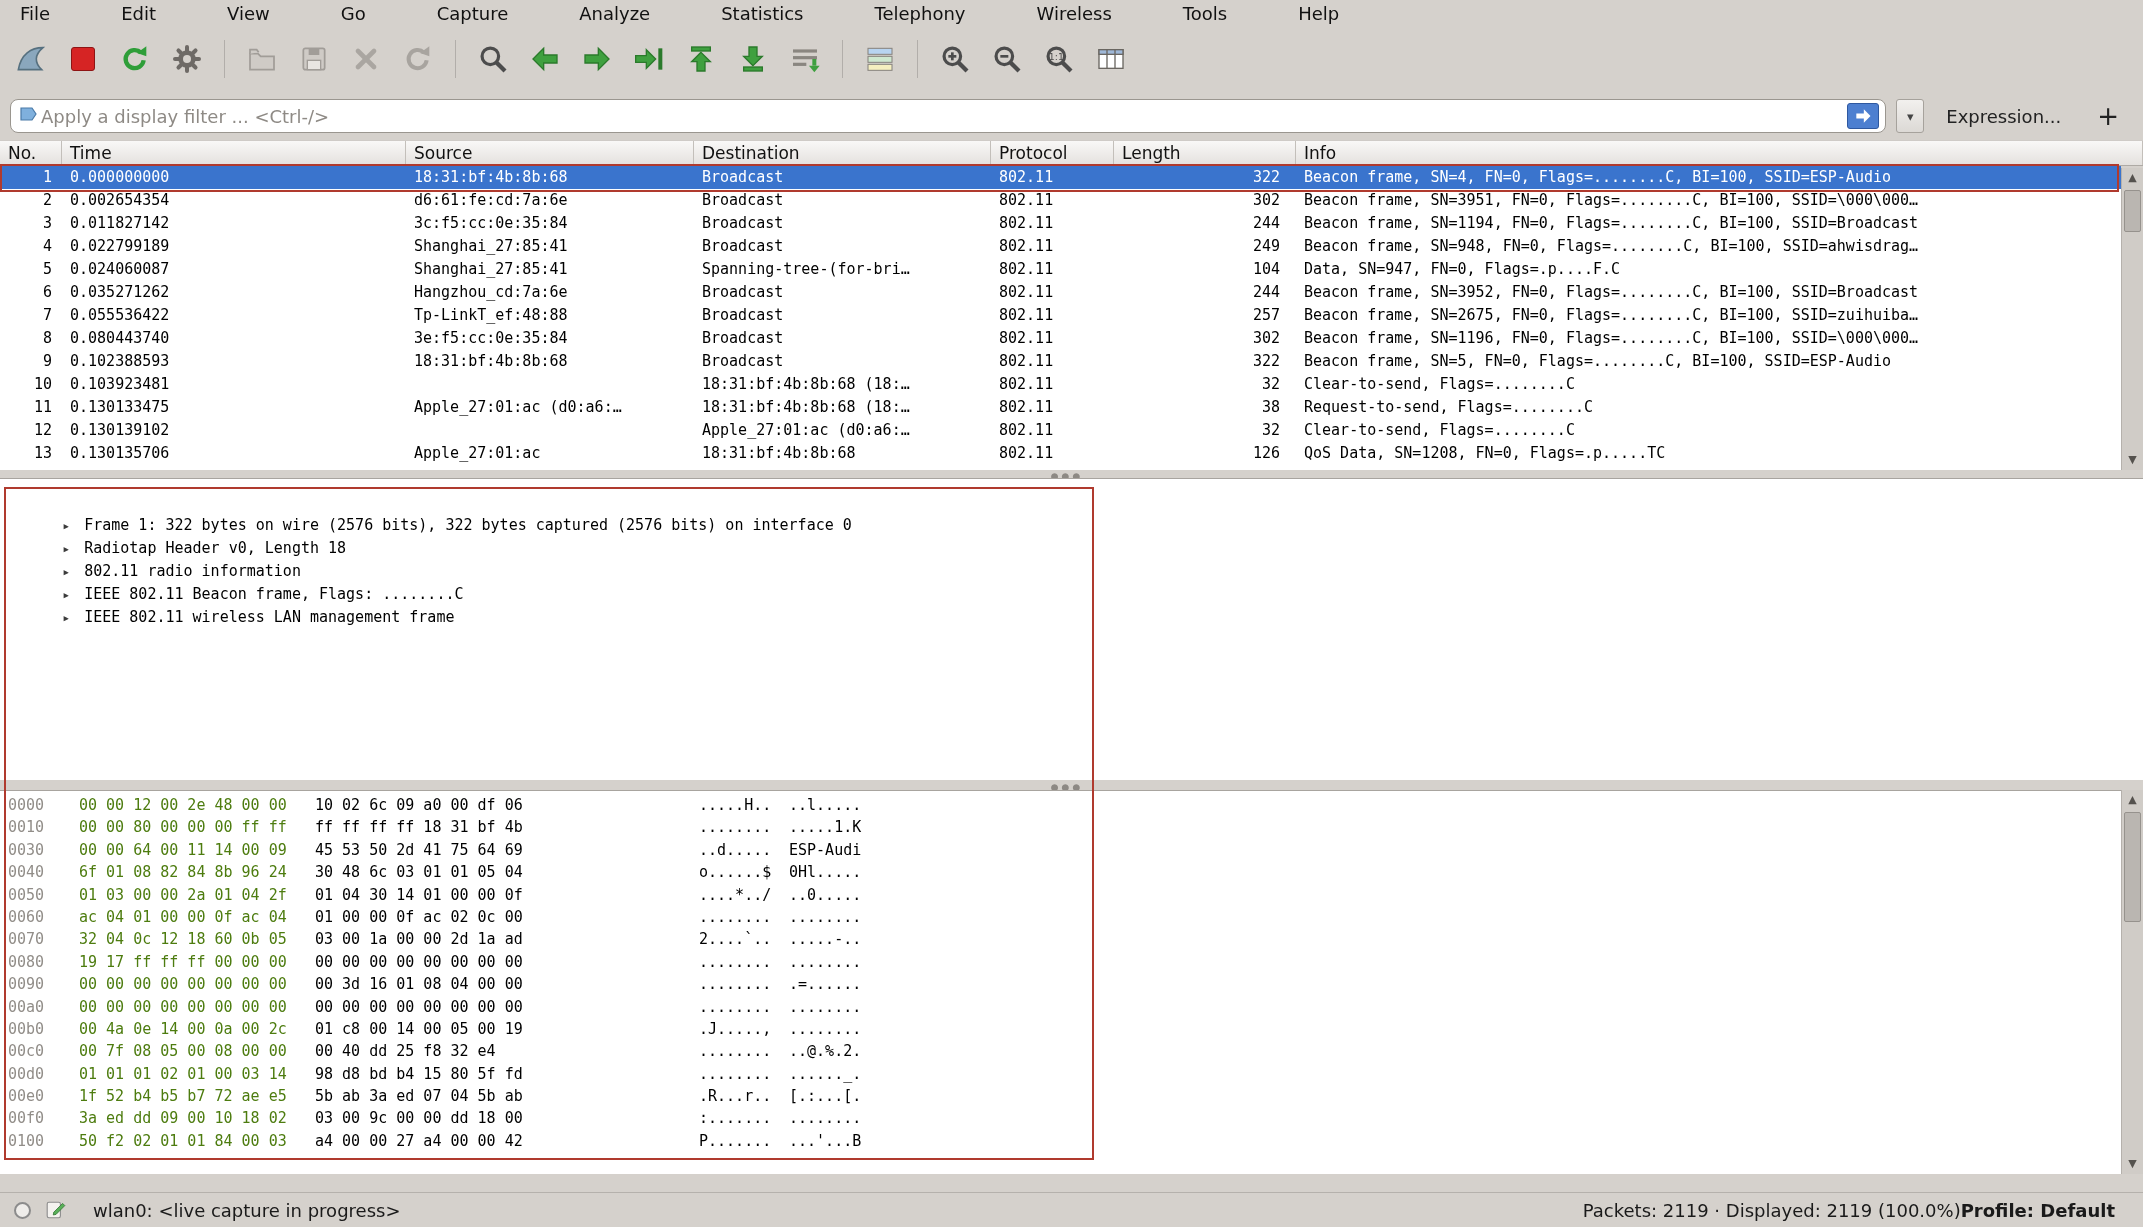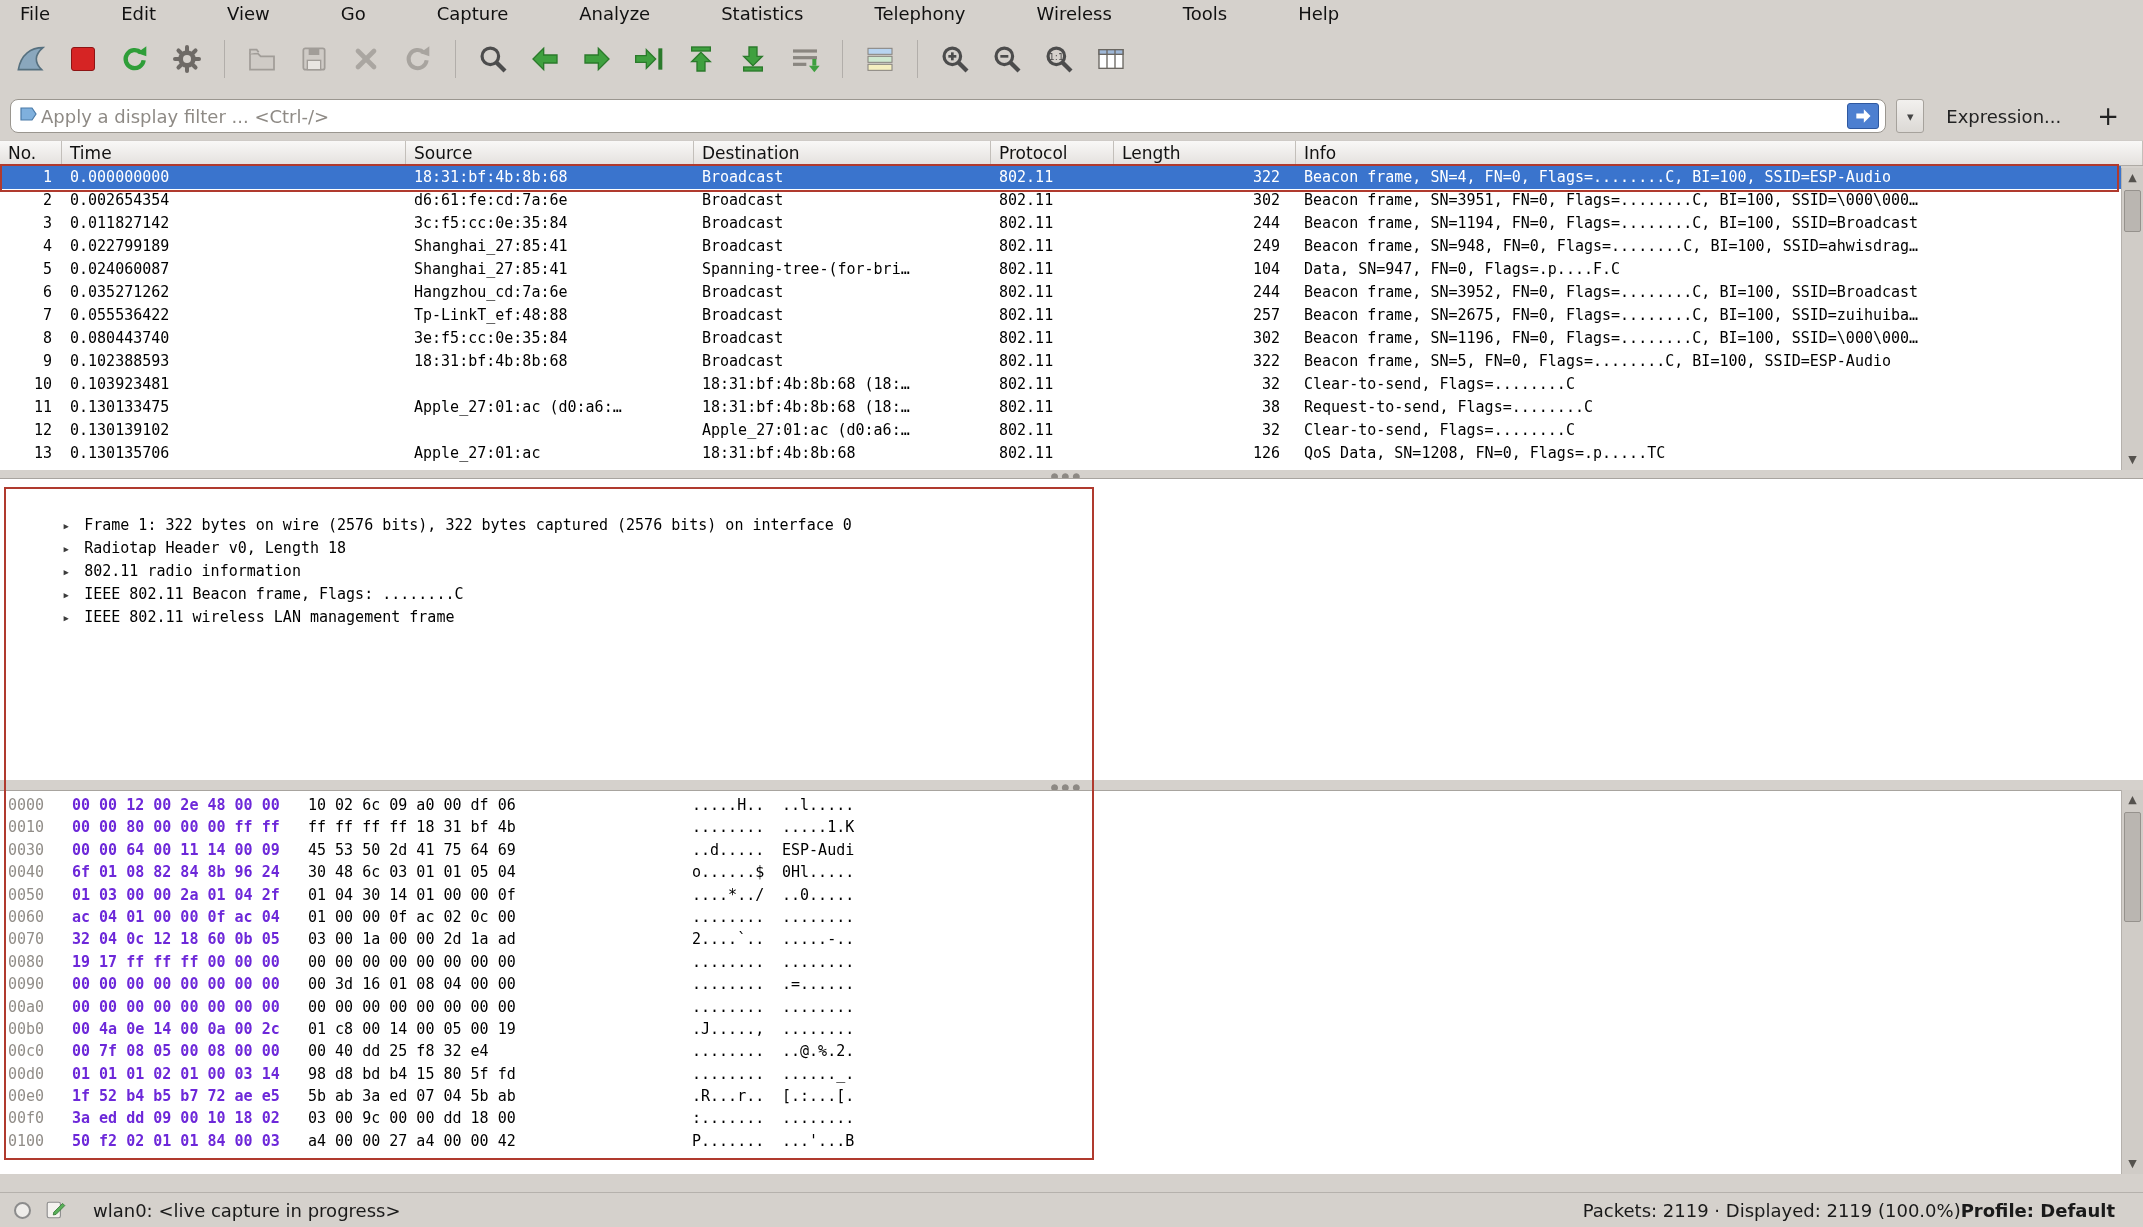--- a/index.html
+++ b/index.html
@@ -71,21 +71,21 @@
                   background:#fff; border-top:1px solid #a8a49f; padding-top:12px; }
   .dline { height:23px; line-height:23px; font-family:"DejaVu Sans Mono", monospace;
            font-size:15px; white-space:pre; padding-left:8px; color:#000; }
   .dline .exp { display:inline-block; width:22px; color:#3c3c3c; font-size:13px; }
   
   .hex-pane { position:absolute; top:790px; left:0; width:2121px; height:384px;
               background:#fff; border-top:1px solid #a8a49f; overflow:hidden; padding-top:3px; }
   .hrow { display:flex; height:22.4px; line-height:22.4px;
           font-family:"DejaVu Sans Mono", monospace; font-size:15px; white-space:pre; }
   .h-off  { width:64px; padding-left:8px; color:#918d88; }
-  .h-hex1 { width:218px; margin-left:8px; color:#6d28d9;font-weight:bold; }
+  .h-hex1 { width:218px; margin-left:15px; color:#4d7c0f; }
   .h-hex2 { width:218px; margin-left:18px; color:#000; }
   .h-asc1 { width:78px; margin-left:166px; color:#000; }
   .h-asc2 { margin-left:12px; color:#000; }
   
   .statusbar { position:absolute; top:1192px; left:0; width:2143px; height:35px;
                border-top:1px solid #b5b1ac; display:flex; align-items:center;
                padding:0 14px; font-size:18px; color:#1a1a1a; }
   .st-circle { width:17px; height:17px; border:2px solid #8c8c8c; border-radius:50%;
                background:#efedea; margin-right:14px; }
   .st-expert { margin-right:26px; display:flex; align-items:center; }

